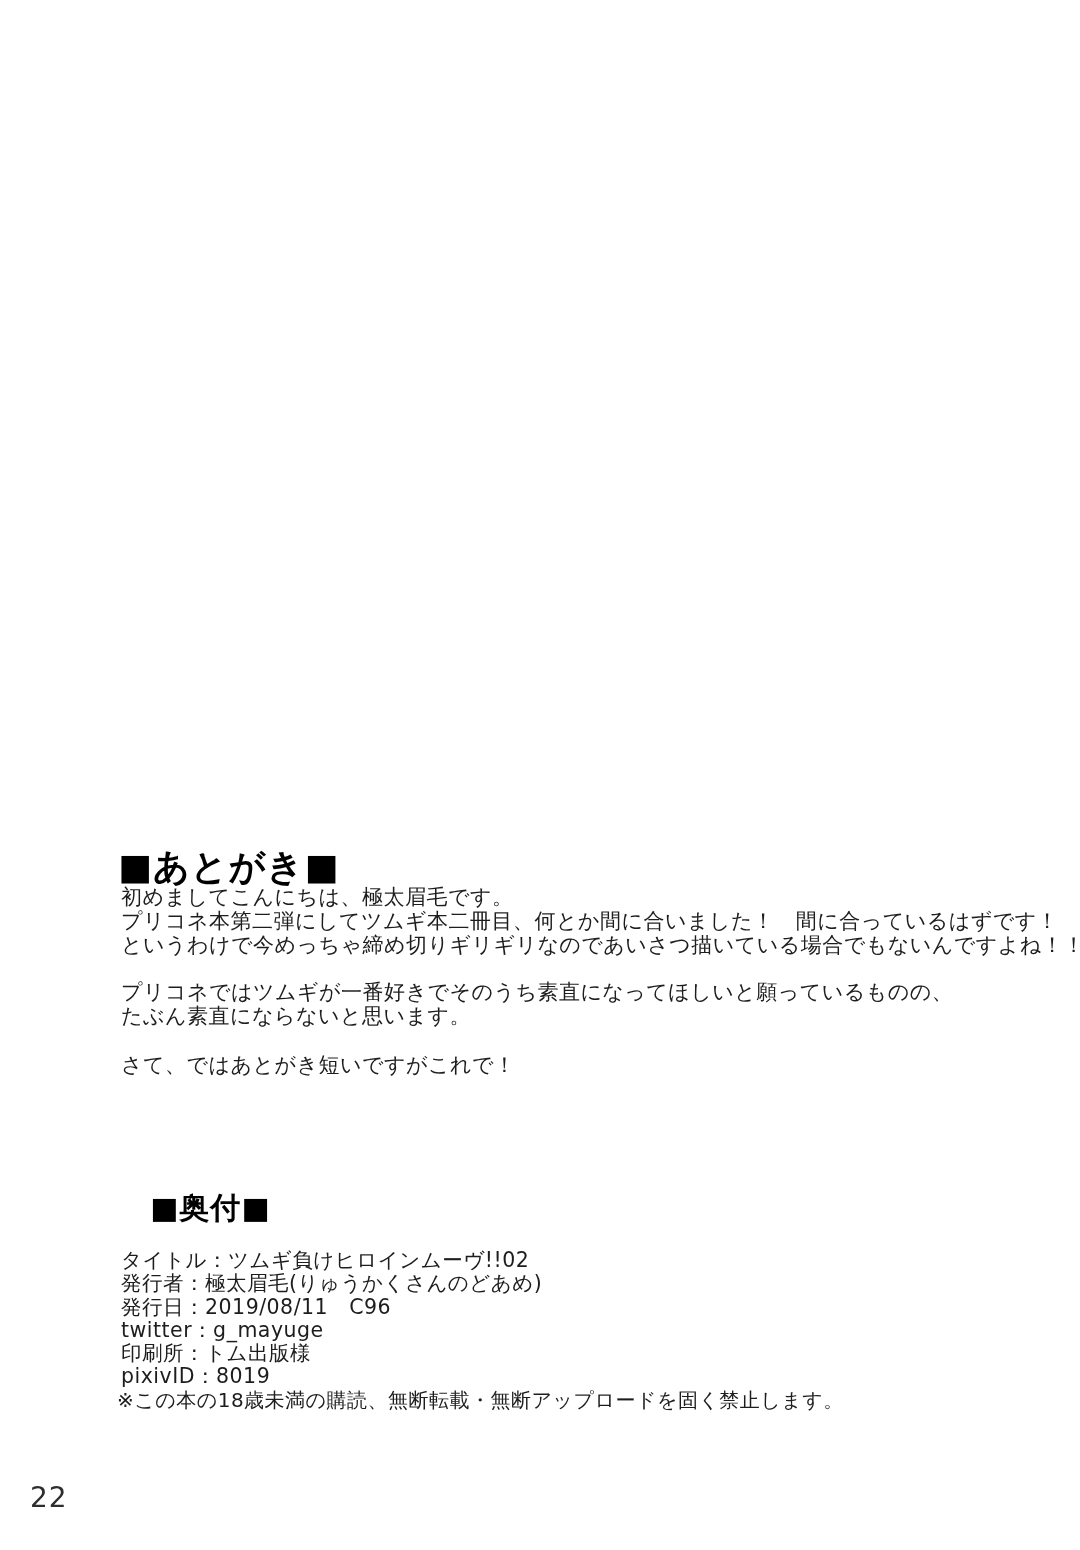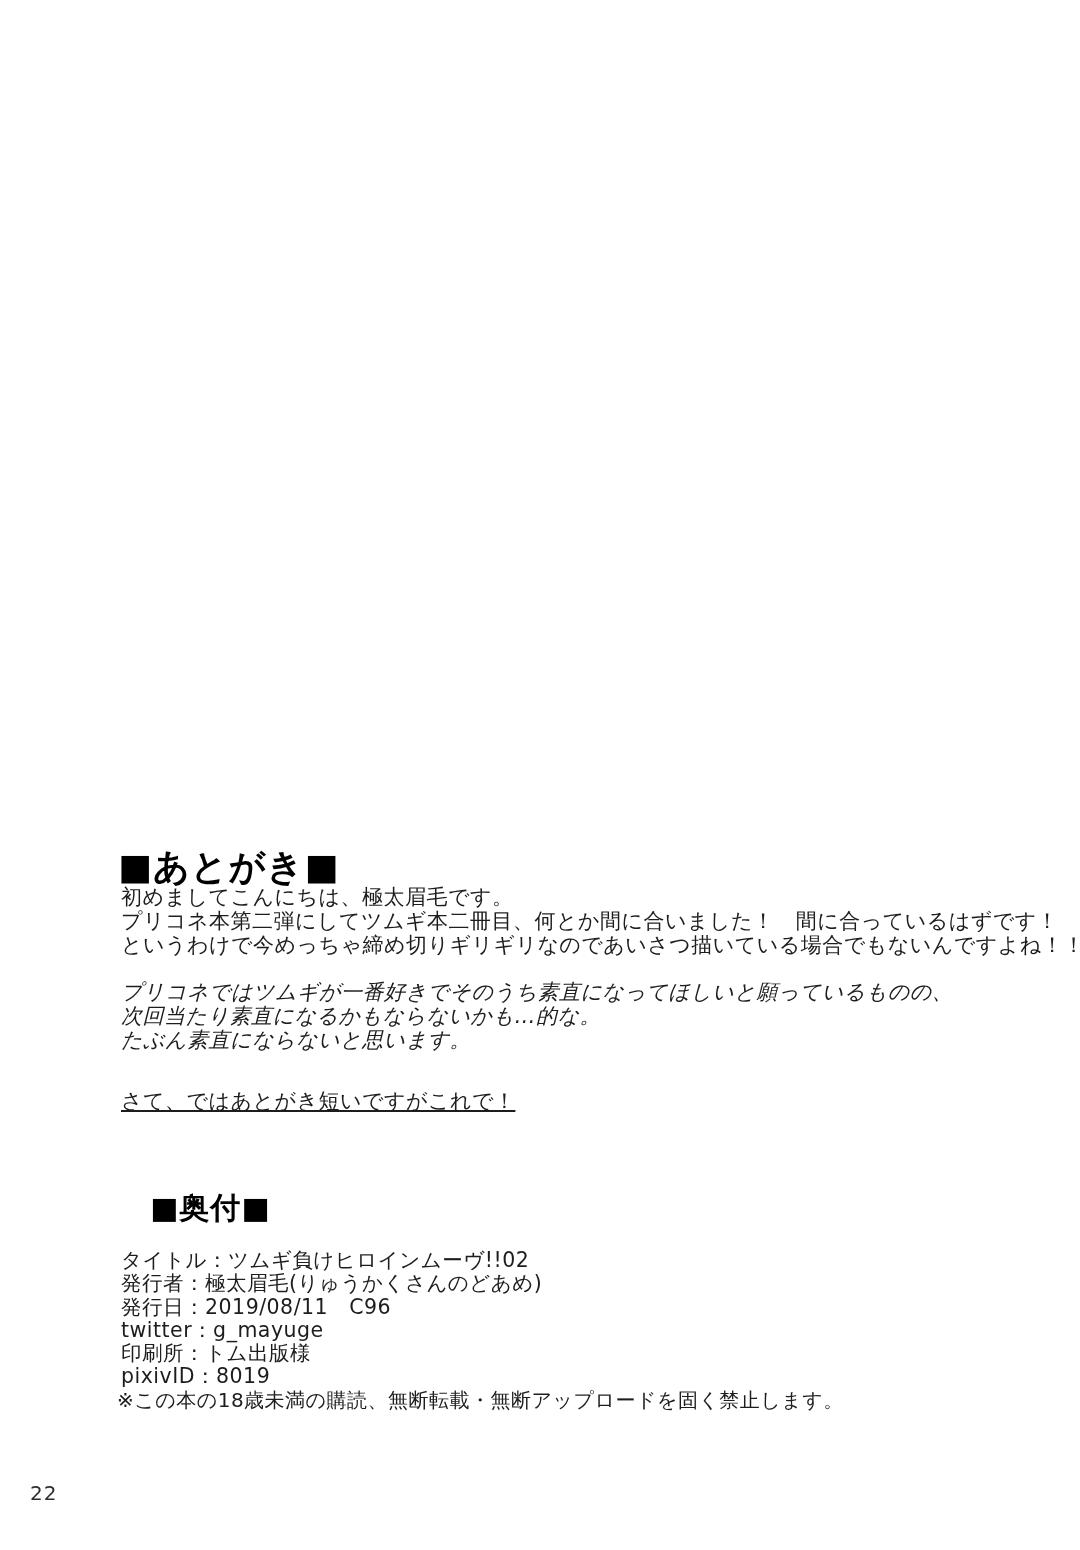--- a/index.html
+++ b/index.html
@@ -40,60 +40,59 @@
     position: absolute;
     left: 121px;
     white-space: nowrap;
   }
   .body-text .line {
     font-size: 21px;
     line-height: 23.8px;
     letter-spacing: 0.5px;
   }
   .para1 { top: 886px; }
-  .para2 { top: 981px; font-style: italic; }
-  .para3 { top: 1090px; text-decoration: underline; }
+  .para2 { top: 981px; }
+  .para3 { top: 1054px; }
   .colophon-entries { top: 1249px; }
   .colophon-entries .line {
     font-size: 20.5px;
     line-height: 23.3px;
     letter-spacing: 0.5px;
   }
   .disclaimer {
     top: 1387px;
     left: 117px;
     font-size: 20px;
     font-weight: 500;
     letter-spacing: 0.5px;
   }
   .page-number {
     position: absolute;
     left: 30px;
     top: 1481px;
-    font-size: 20px;
+    font-size: 28px;
     color: #2e2e2e;
     letter-spacing: 1px;
   }
 </style>
 </head>
 <body>
 
 <div class="scan-page">
 
   <div class="section-heading afterword-heading">■あとがき■</div>
 
   <div class="text-block body-text para1">
     <div class="line">初めましてこんにちは、極太眉毛です。</div>
     <div class="line">プリコネ本第二弾にしてツムギ本二冊目、何とか間に合いました！　間に合っているはずです！</div>
     <div class="line">というわけで今めっちゃ締め切りギリギリなのであいさつ描いている場合でもないんですよね！！</div>
   </div>
 
   <div class="text-block body-text para2">
     <div class="line">プリコネではツムギが一番好きでそのうち素直になってほしいと願っているものの、</div>
-    <div class="line">次回当たり素直になるかもならないかも…的な。</div>
     <div class="line">たぶん素直にならないと思います。</div>
   </div>
 
   <div class="text-block body-text para3">
     <div class="line">さて、ではあとがき短いですがこれで！</div>
   </div>
 
   <div class="section-heading colophon-heading">■奥付■</div>
 
   <div class="text-block colophon-entries">

